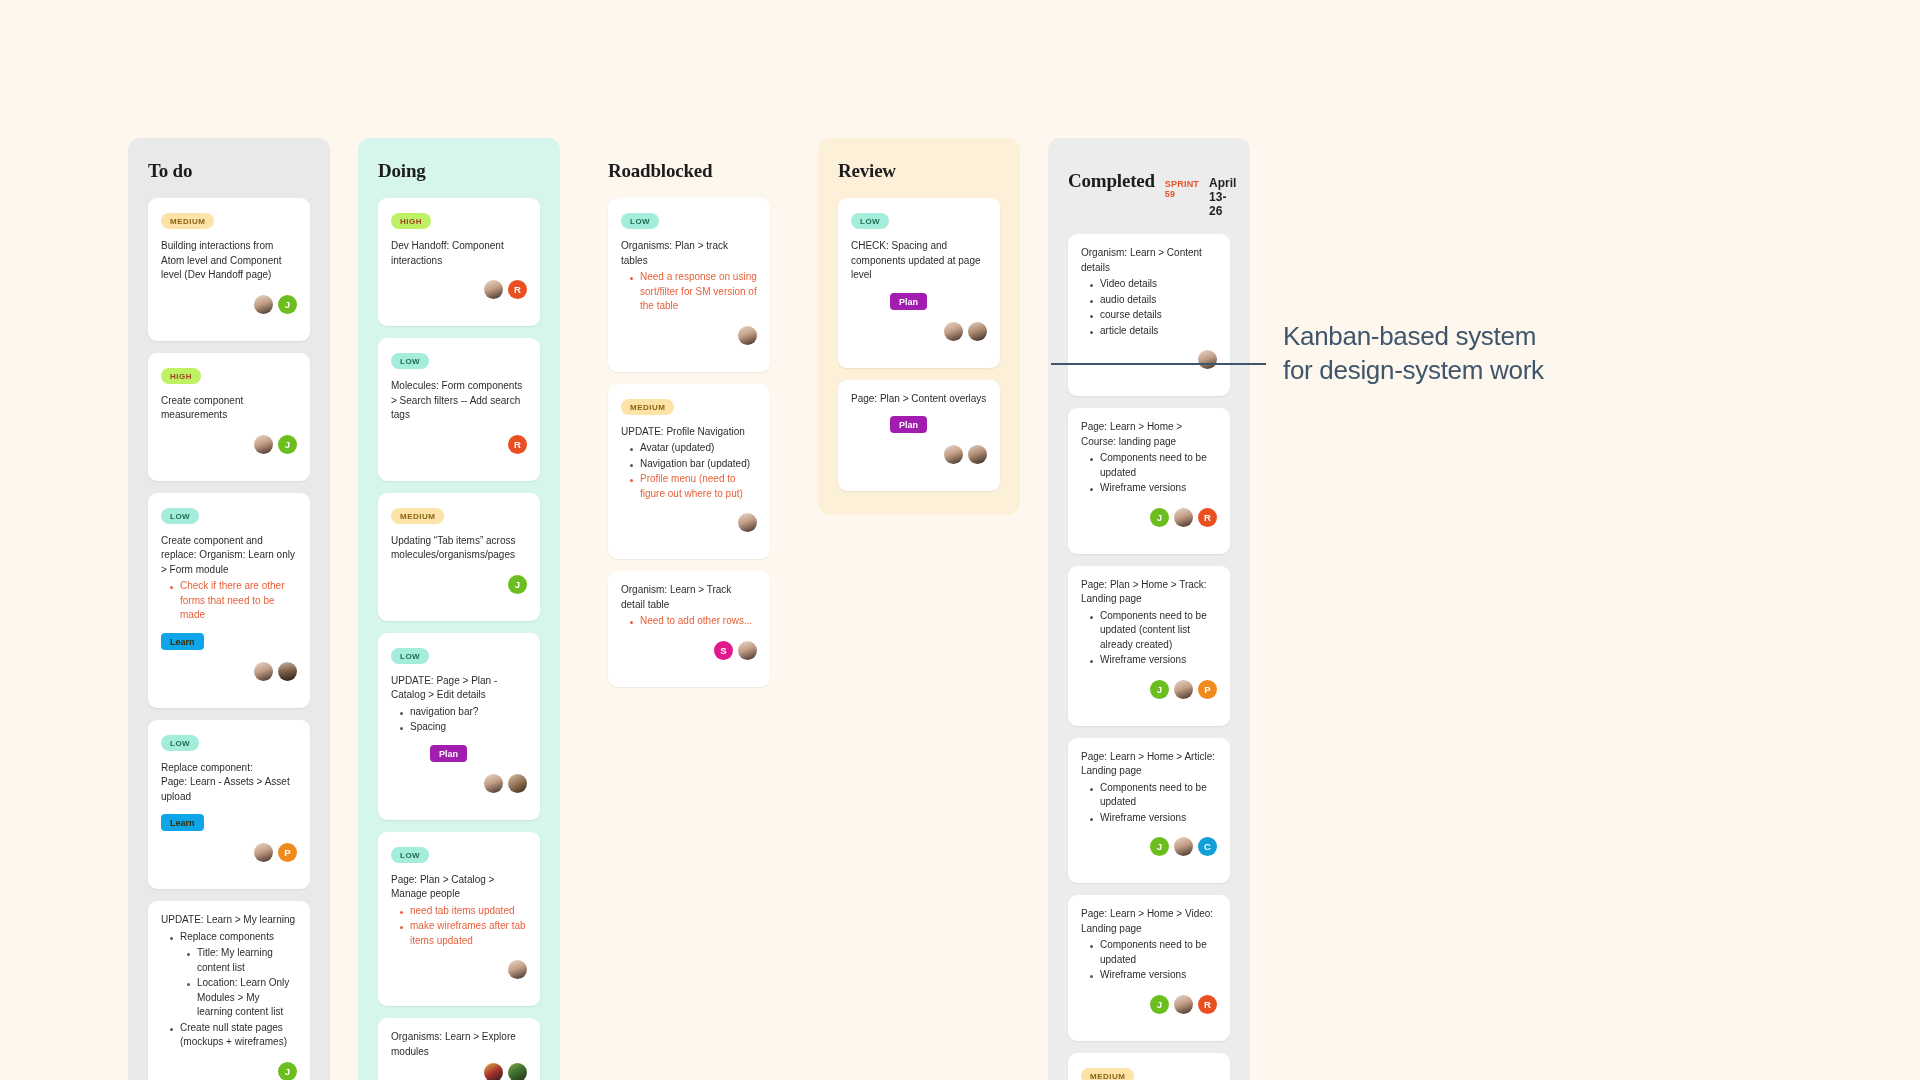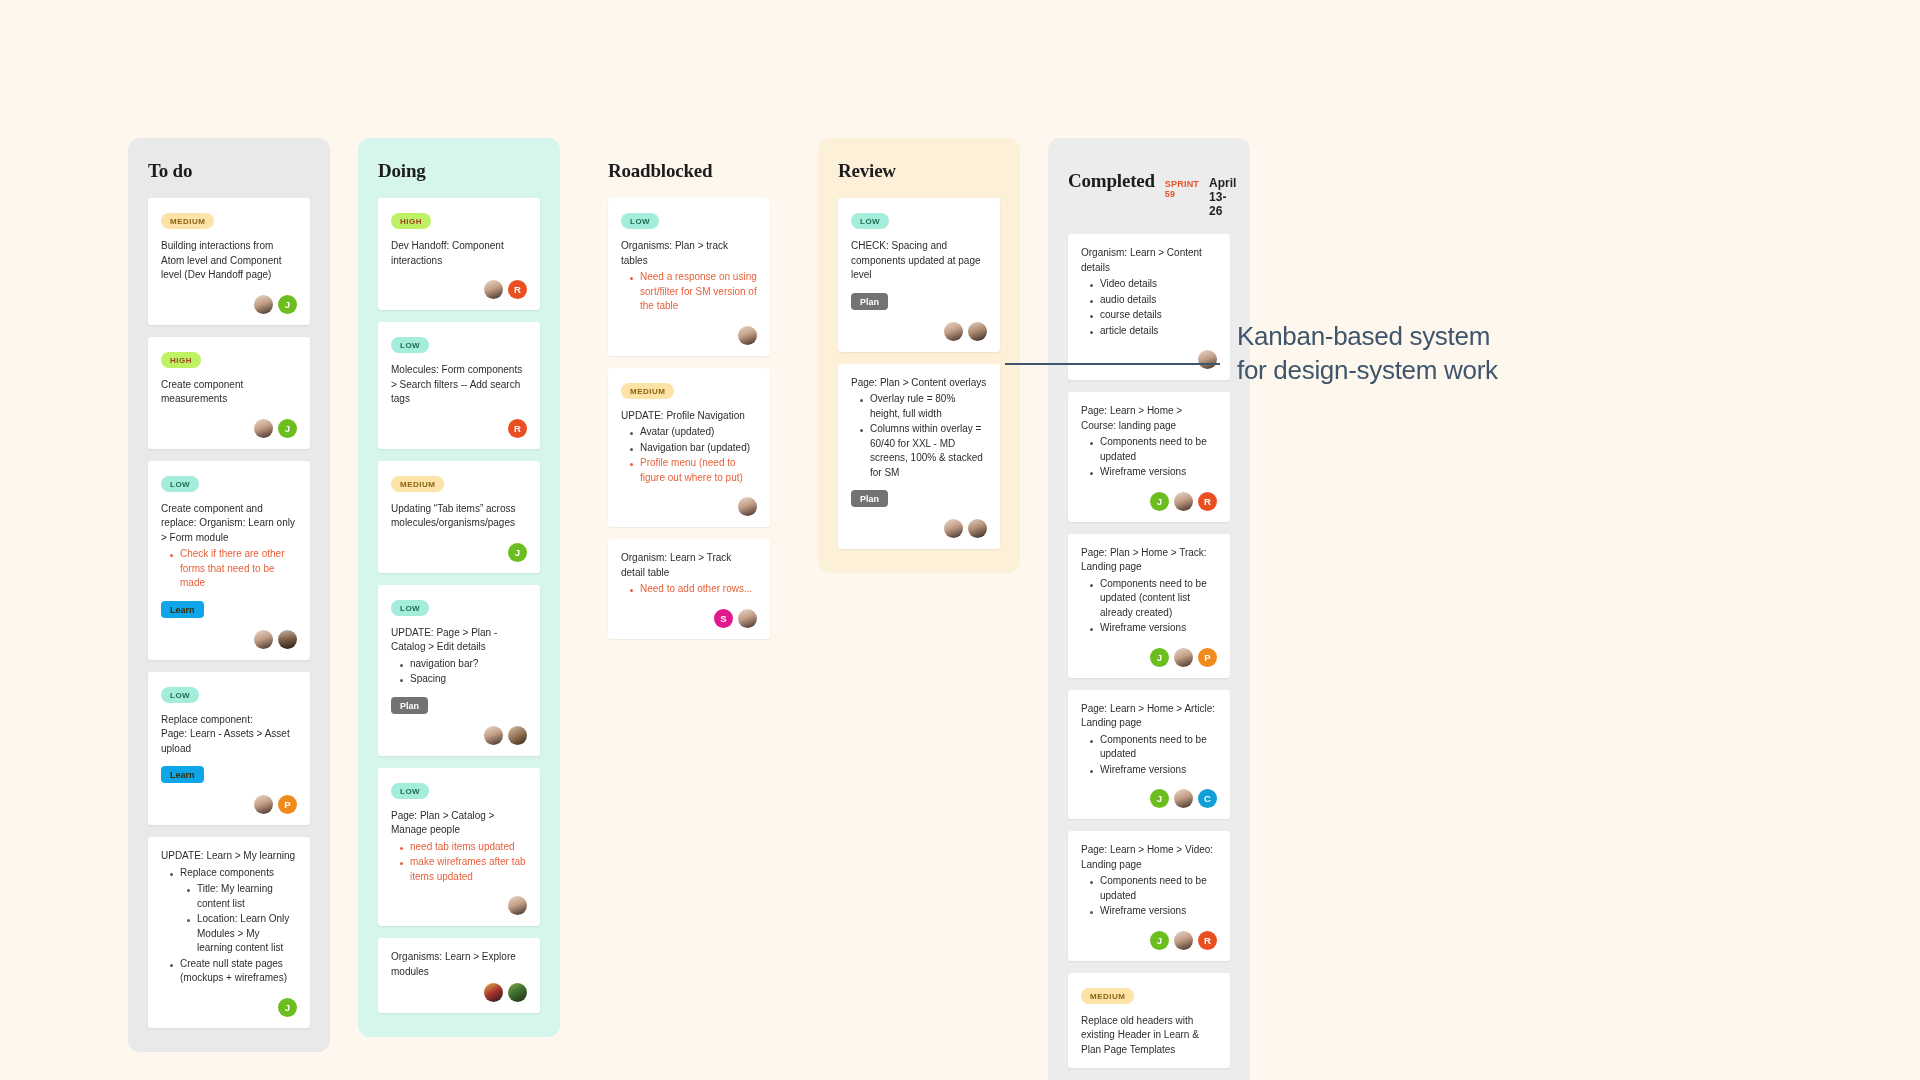--- a/index.html
+++ b/index.html
@@ -48,22 +48,22 @@
     margin-top: 19px;
   }
   .sprint-date {
     font-size: 12px;
     font-weight: bold;
     color: #222;
   }
 
   .card {
     background: #ffffff;
-    border-radius: 3px;
-    padding: 12px 13px 11px 13px;
+    border-radius: 9px;
+    padding: 12px 13px 27px 13px;
     margin-bottom: 12px;
     box-shadow: 0 1px 2px rgba(0,0,0,0.07);
     position: relative;
   }
   .card:last-child { margin-bottom: 0; }
 
   .tag {
     display: inline-block;
     font-size: 8px;
     font-weight: bold;
@@ -104,21 +104,21 @@
 
   .pills { margin-top: 10px; display: flex; gap: 7px; }
   .pill {
     font-size: 9px;
     font-weight: bold;
     padding: 4px 9px 3px 9px;
     border-radius: 4px;
     display: inline-block;
   }
   .pill-learn { background: #0ea5e9; color: #3c2a00; }
-  .pill-plan  { background: #737373; color: #ffffff; }
+  .pill-plan  { background: #a21caf; color: #ffffff; margin-left: 39px; }
 
   .avatars {
     display: flex;
     justify-content: flex-end;
     gap: 5px;
     margin-top: 12px;
   }
   .av {
     width: 19px; height: 19px;
     border-radius: 50%;
@@ -138,21 +138,21 @@
   .av-C { background: #0f9ed8; }
   .av-photo1 { background: linear-gradient(160deg,#e8d9cf 0%,#c49f86 45%,#3a2b25 100%); }
   .av-photo2 { background: linear-gradient(160deg,#ded2c8 0%,#b08d72 45%,#2f2520 100%); }
   .av-photo3 { background: linear-gradient(170deg,#cdb8a5 0%,#7a5a42 50%,#241b16 100%); }
   .av-photo4 { background: linear-gradient(150deg,#d9c4a8 0%,#8a6a4c 55%,#2a1f18 100%); }
   .av-photo5 { background: linear-gradient(150deg,#e3b24a 0%,#a4312c 50%,#1c1c1c 100%); }
   .av-photo6 { background: linear-gradient(150deg,#7fae4a 0%,#3a6a2a 50%,#1f2a16 100%); }
 
   .note {
     position: absolute;
-    left: 1237px;
+    left: 1283px;
     top: 320px;
     width: 330px;
   }
   .note-line {
     width: 215px;
     height: 2px;
     background: #3f556b;
     position: absolute;
     left: -232px;
     top: 43px;
@@ -314,24 +314,20 @@
           <div>CHECK: Spacing and components updated at page level</div>
         </div><div class="pills">
           <span class="pill pill-plan">Plan</span>
         </div><div class="avatars">
           <div class="av av-photo1"></div>
           <div class="av av-photo2"></div>
         </div></div>
       <div class="card">
         <div class="card-text">
           <div>Page: Plan &gt; Content overlays</div>
-          <ul class="bullets">
-            <li>Overlay rule = 80% height, full width</li>
-            <li>Columns within overlay = 60/40 for XXL - MD screens, 100% &amp; stacked for SM</li>
-          </ul>
         </div>
         <div class="pills">
           <span class="pill pill-plan">Plan</span>
         </div>
         <div class="avatars">
           <div class="av av-photo1"></div>
           <div class="av av-photo2"></div>
         </div>
       </div>
     </div>

